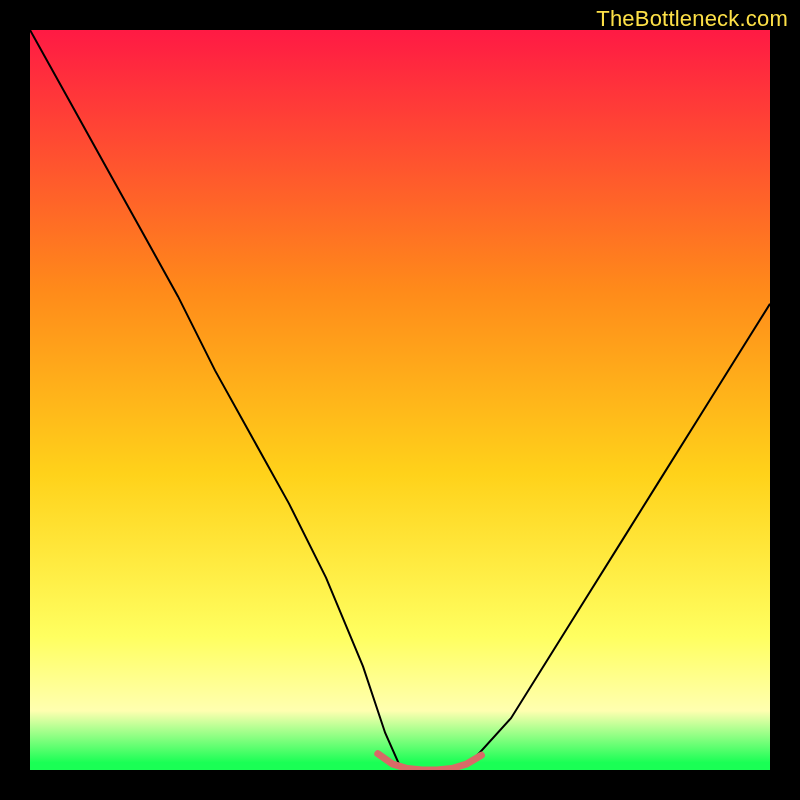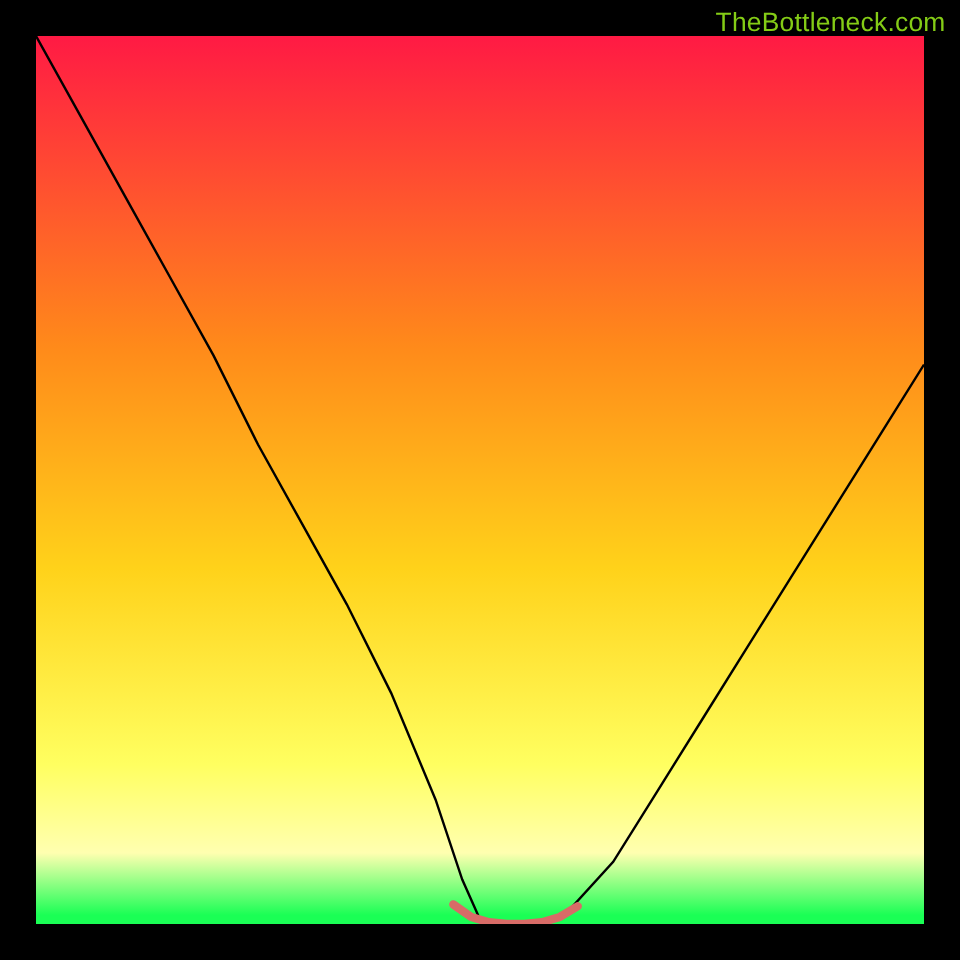--- a/index.html
+++ b/index.html
@@ -8,21 +8,21 @@
     width: 800px;
     height: 800px;
     background: #000;
     position: relative;
     font-family: Arial, Helvetica, sans-serif;
   }
   .watermark {
     position: absolute;
     top: 6px;
     right: 12px;
-    color: #84cc16;
+    color: #fde047;
     font-size: 22px;
     font-weight: 400;
     letter-spacing: 0.2px;
     z-index: 10;
   }
   .plot-area {
     position: absolute;
     left: 30px;
     top: 30px;
     width: 740px;

